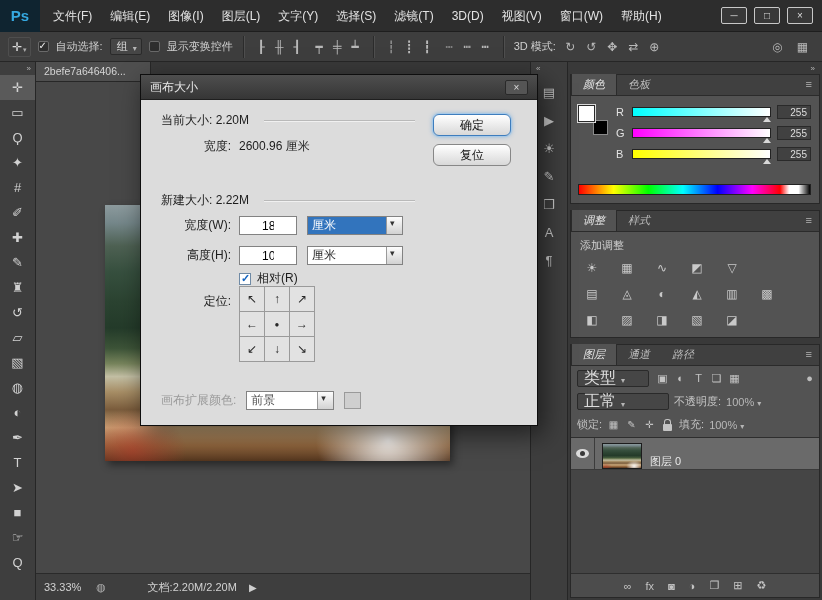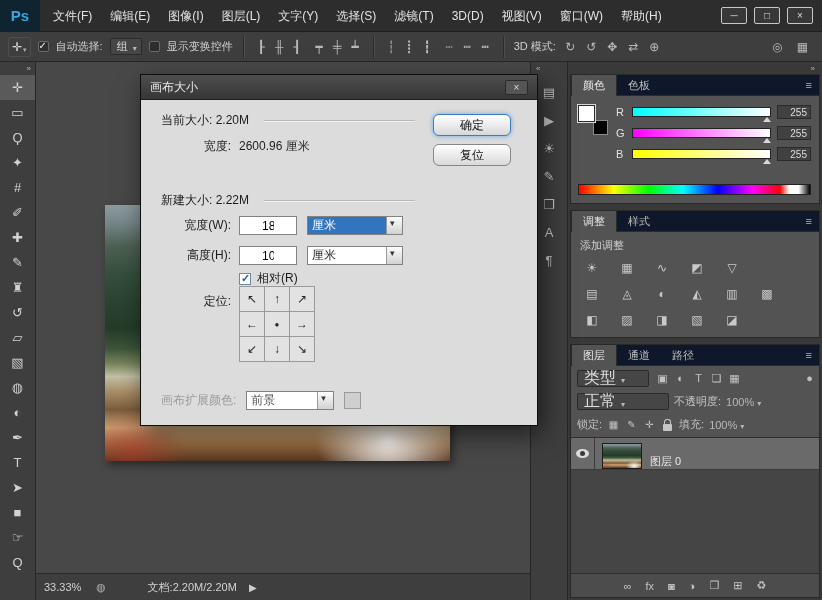--- a/index.html
+++ b/index.html
@@ -79,22 +79,22 @@
                justify-content:center; color:#c6c6c6; font-size:13px; border-radius:3px; }
 
   
   .panels { position:absolute; top:62px; left:568px; right:0; bottom:0; background:#393939; }
   .panels-top { height:12px; display:flex; justify-content:flex-end; align-items:center;
                 padding-right:7px; color:#b5b5b5; font-size:8px; }
   .panel { position:absolute; left:2px; right:2px; background:#535353; border:1px solid #282828; }
   .panel-color  { top:12px;  height:130px; }
   .panel-adjust { top:148px; height:128px; }
   .panel-layers { top:282px; bottom:2px; }
-  .phead { height:21px; background:#0f172a; display:flex; align-items:center;
-           border-bottom:1px solid #2b2b2b; }
+  .phead { height:21px; background:#404040; display:flex; align-items:flex-end;
+           border-bottom:1px solid #2b2b2b;font-style:italic; }
   .ptab { padding:0 11px; font-size:11px; color:#bcbcbc; line-height:21px; }
   .ptab.active { background:#535353; color:#e5e5e5; border-left:1px solid #2b2b2b;
                  border-right:1px solid #2b2b2b; }
   .pmenu { margin-left:auto; color:#b5b5b5; font-size:11px; line-height:21px; padding:0 7px; }
 
   
   .cbody { position:relative; height:106px; }
   .swatchpair { position:absolute; left:7px; top:9px; width:30px; height:30px; }
   .bg-swatch { position:absolute; right:0; bottom:0; width:15px; height:15px; background:#000;
                border:1px solid #8a8a8a; }
@@ -303,20 +303,23 @@
         <div class="tool">✒</div>
         <div class="tool">T</div>
         <div class="tool">➤</div>
         <div class="tool">■</div>
         <div class="tool">☞</div>
         <div class="tool">Q</div>
     </div>
   </div>
 
   <div class="docarea">
+    <div class="tabbar">
+      <div class="doctab">2befe7a646406...</div>
+    </div>
     <div class="canvas">
       <div class="photo photo-art"></div>
     </div>
     <div class="statusbar">
       <span class="status-zoom">33.33%</span>
       <span class="status-badge">◍</span>
       <span>文档:2.20M/2.20M</span>
       <span class="status-expander">▶</span>
     </div>
   </div>

